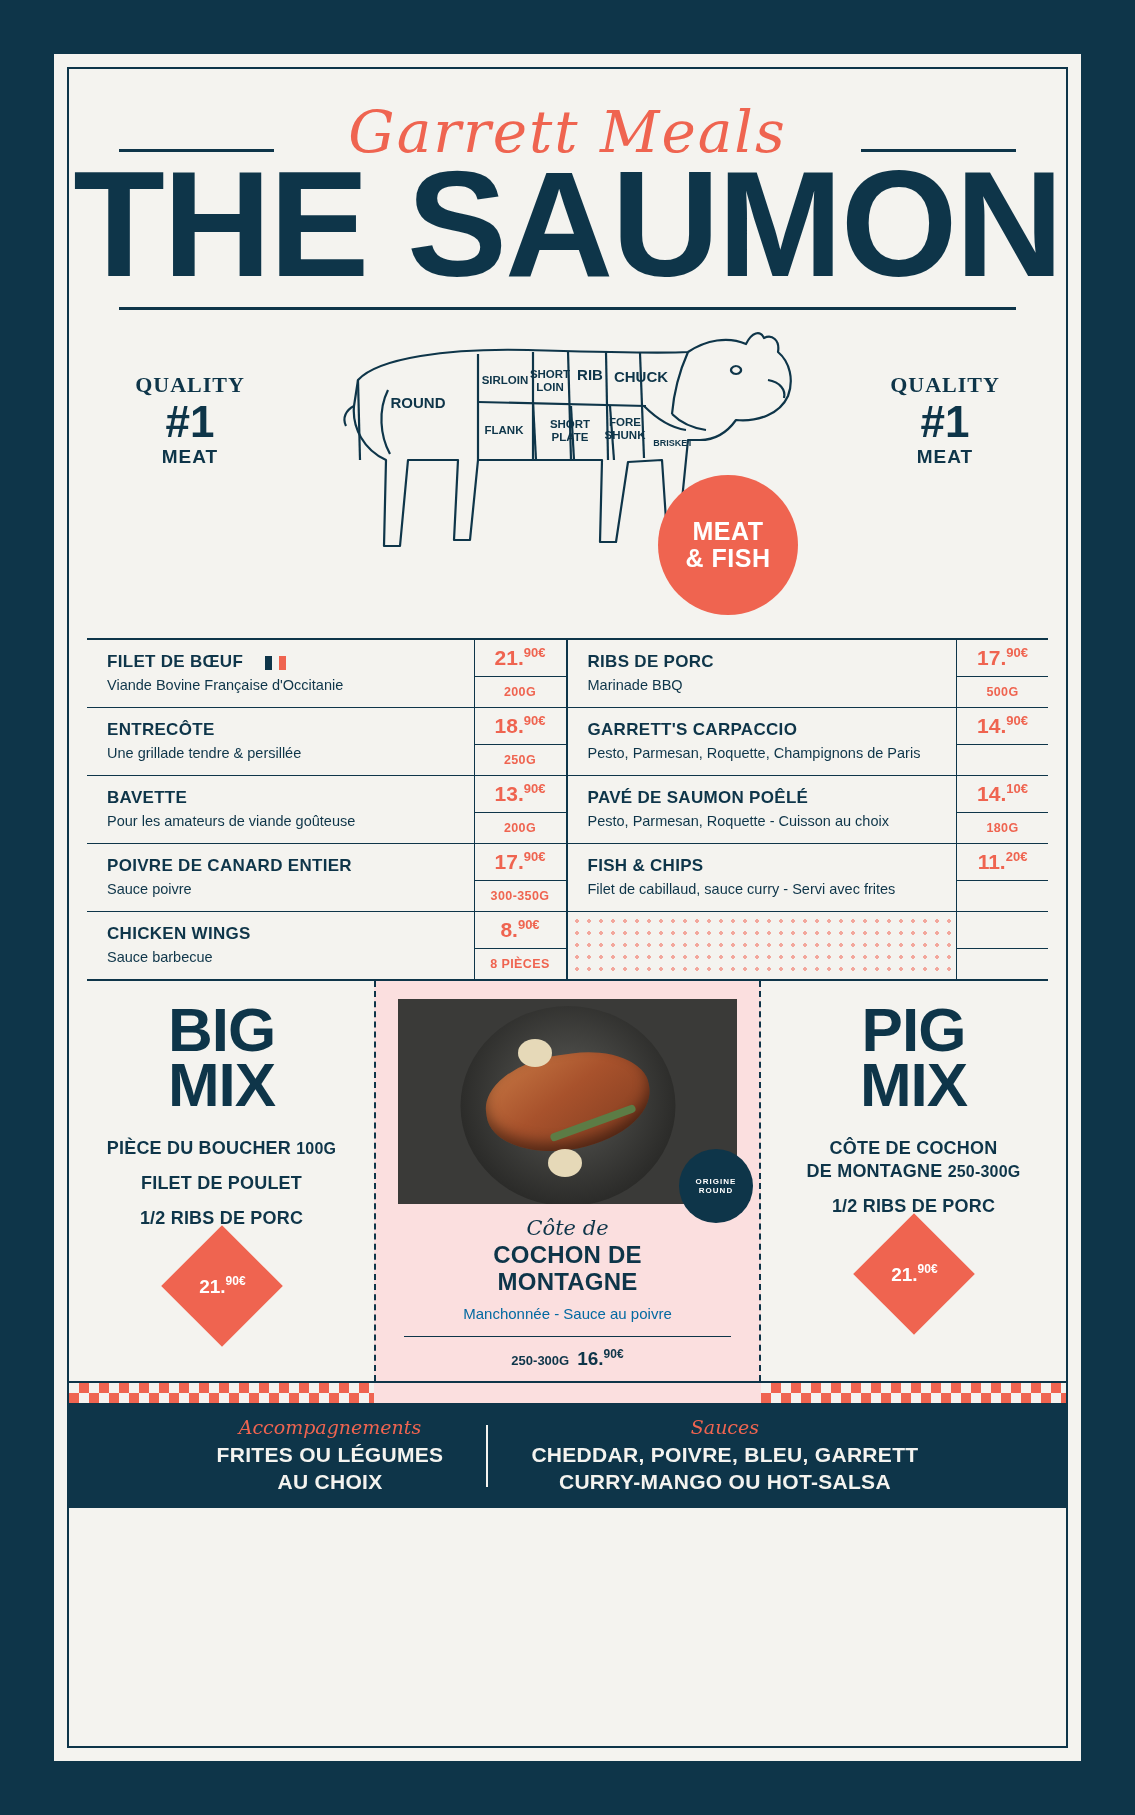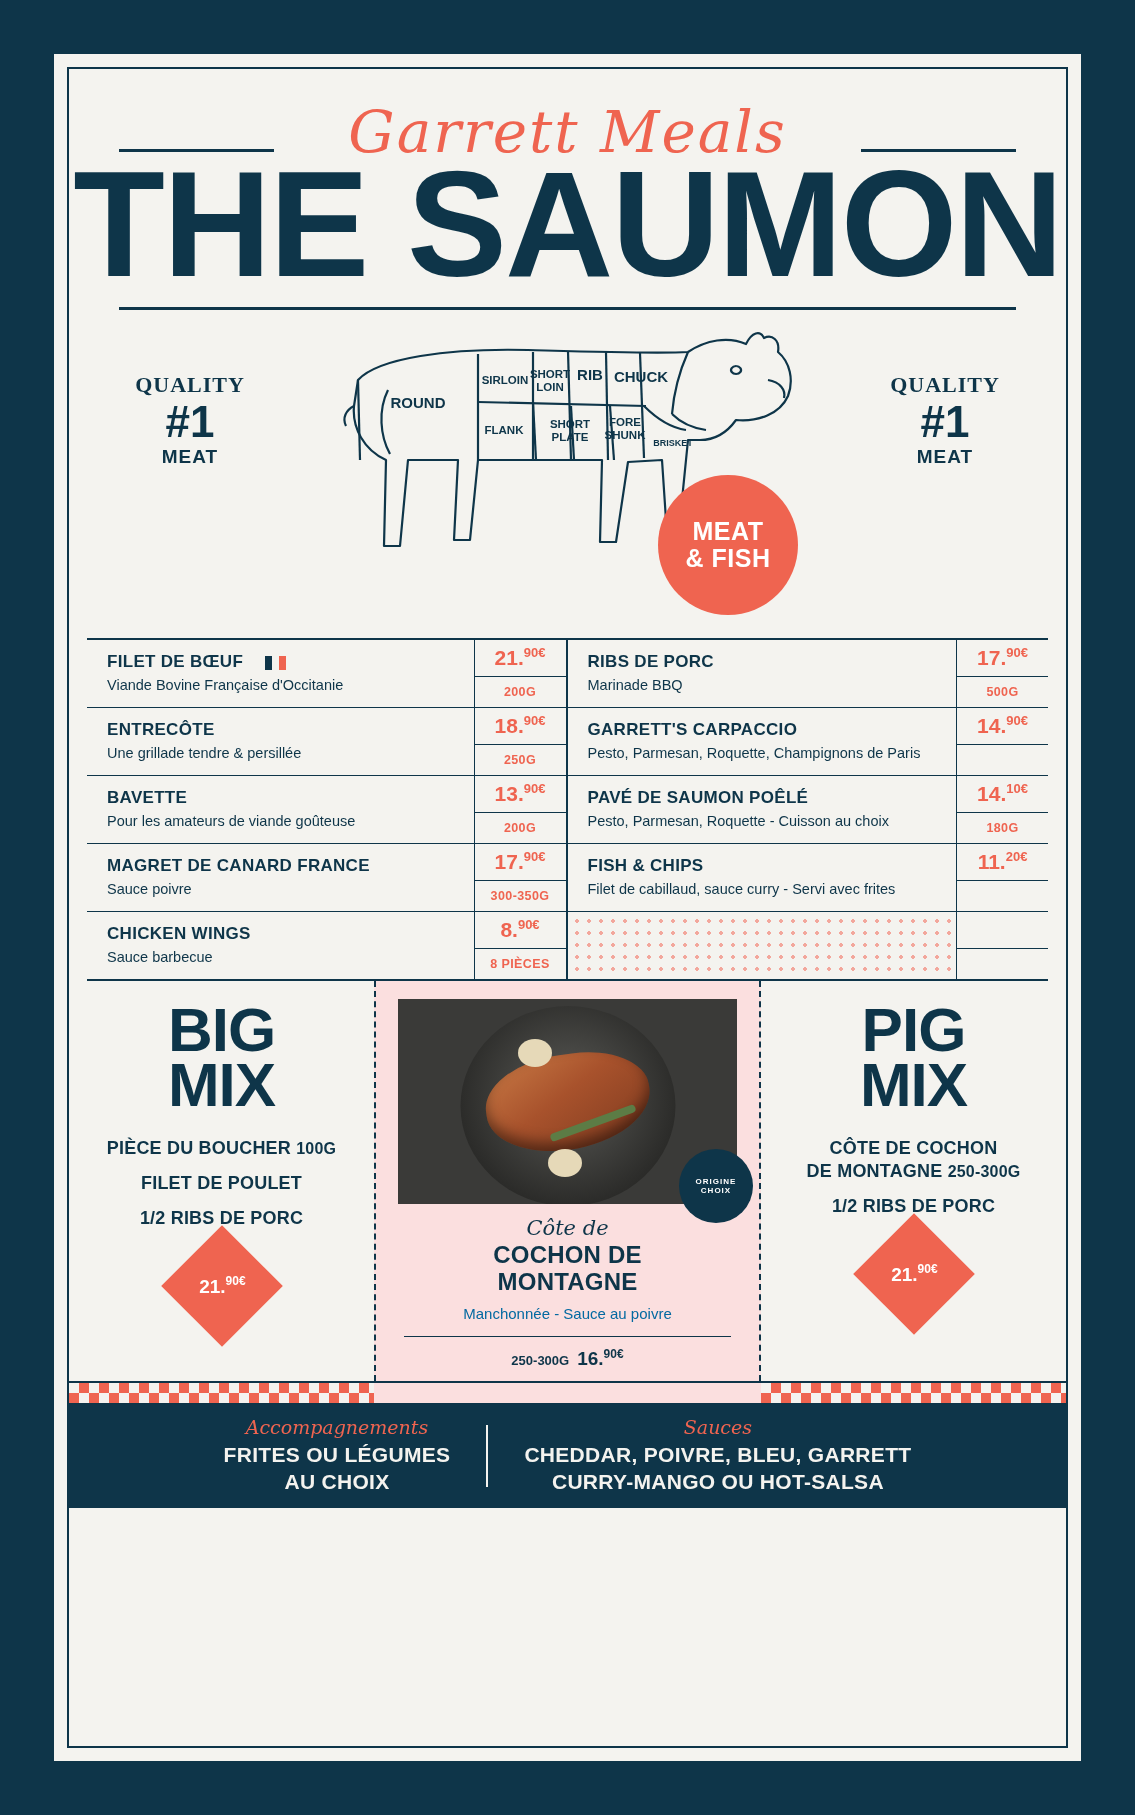--- a/index.html
+++ b/index.html
@@ -402,20 +402,21 @@
   }
   .checker .mid { flex: 1; background: #fbdfdf; }
   .footer {
     background: #0e3549;
     color: #f4f3ef;
     display: flex;
     align-items: center;
     justify-content: center;
     height: 105px;
     text-align: center;
+    gap: 7px;
   }
   .footer-block { padding: 0 36px; }
   .footer-script {
     font-family: "DejaVu Serif", serif;
     font-style: italic;
     font-size: 19px;
     color: #ef6450;
     margin-bottom: 4px;
   }
   .footer-text {
@@ -616,21 +617,21 @@
               </div>
             <div class="weight">180G</div>
           </div>
         </div>
       </div>
 
       <div class="menu-row">
         <div class="col left">
           <div class="item">
             <div class="item-name">
-                <span>MAGRET DE CANARD FRANCE</span>
+                <span>POIVRE DE CANARD ENTIER</span>
               </div>
             <div class="item-desc">Sauce poivre</div>
           </div>
           <div class="price-col">
             <div class="price">
                 <span>17.</span>
                 <sup>90€</sup>
               </div>
             <div class="weight">300-350G</div>
           </div>
@@ -699,21 +700,21 @@
       </div>
 
       <div class="feature">
         <div class="photo">
           <div class="pan"></div>
           <div class="meat"></div>
           <div class="garlic1"></div>
           <div class="garlic2"></div>
           <div class="herb"></div>
         </div>
-        <div class="stamp">ORIGINE CHOIX</div>
+        <div class="stamp">ORIGINE ROUND</div>
         <div class="feature-script">Côte de</div>
         <div class="feature-title">
           <div>COCHON DE</div>
           <div>MONTAGNE</div>
         </div>
         <div class="feature-desc">Manchonnée - Sauce au poivre</div>
         <div class="feature-rule"></div>
         <div class="feature-price">
           <span class="w">250-300G</span><span>16.</span><sup>90€</sup>
         </div>

